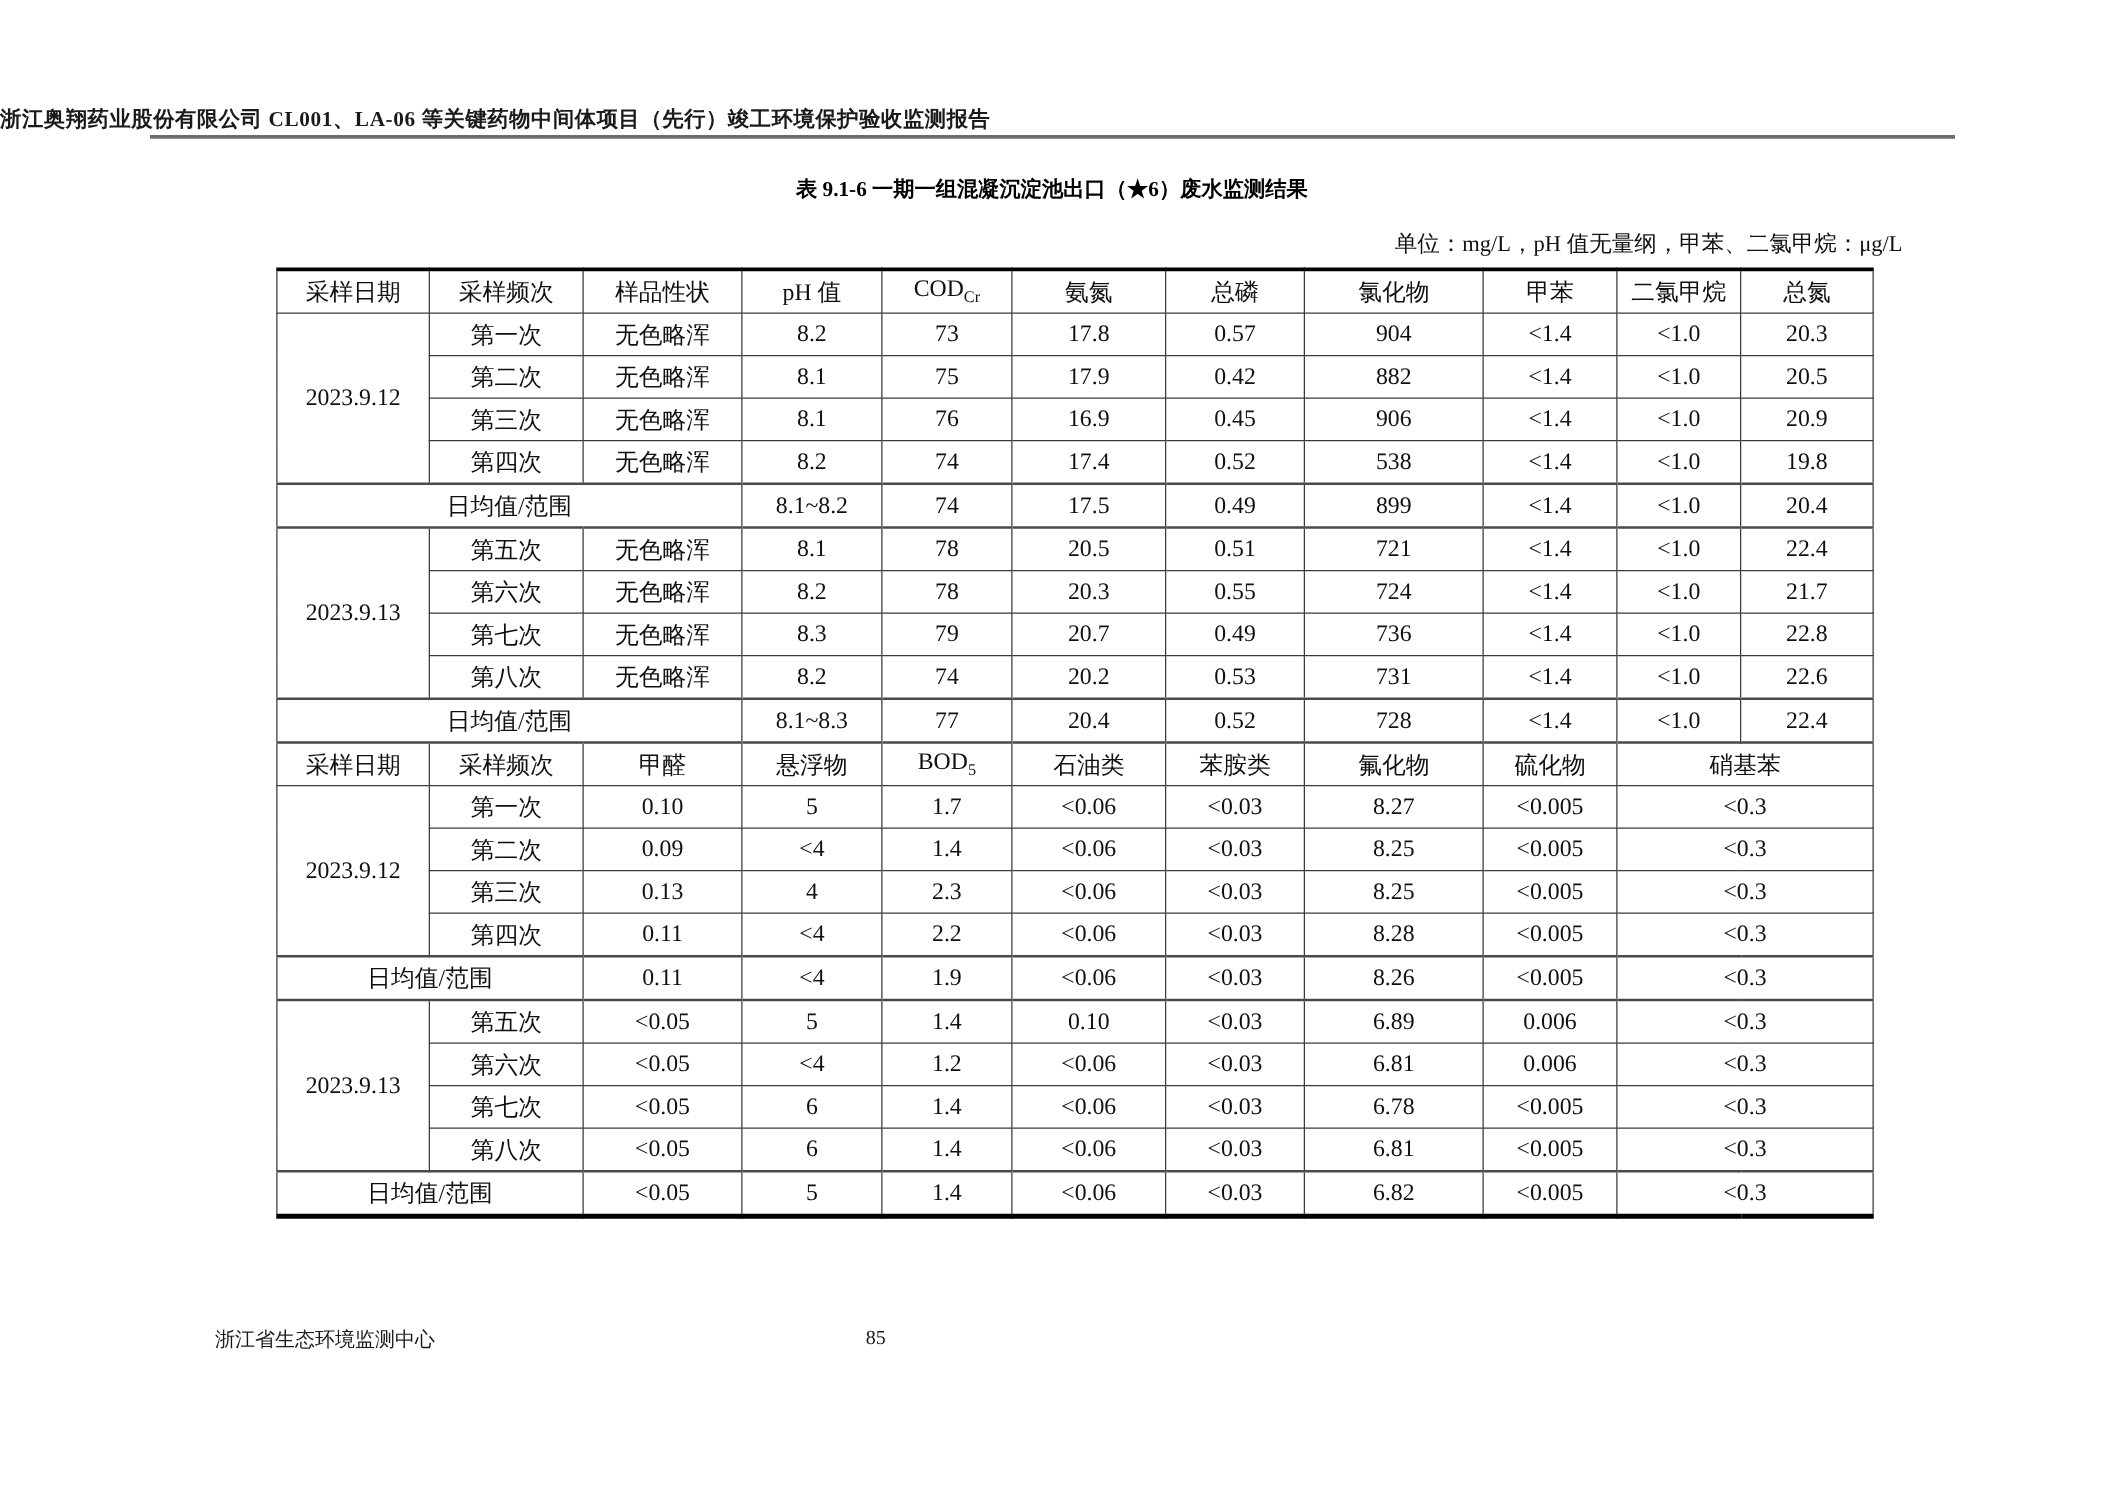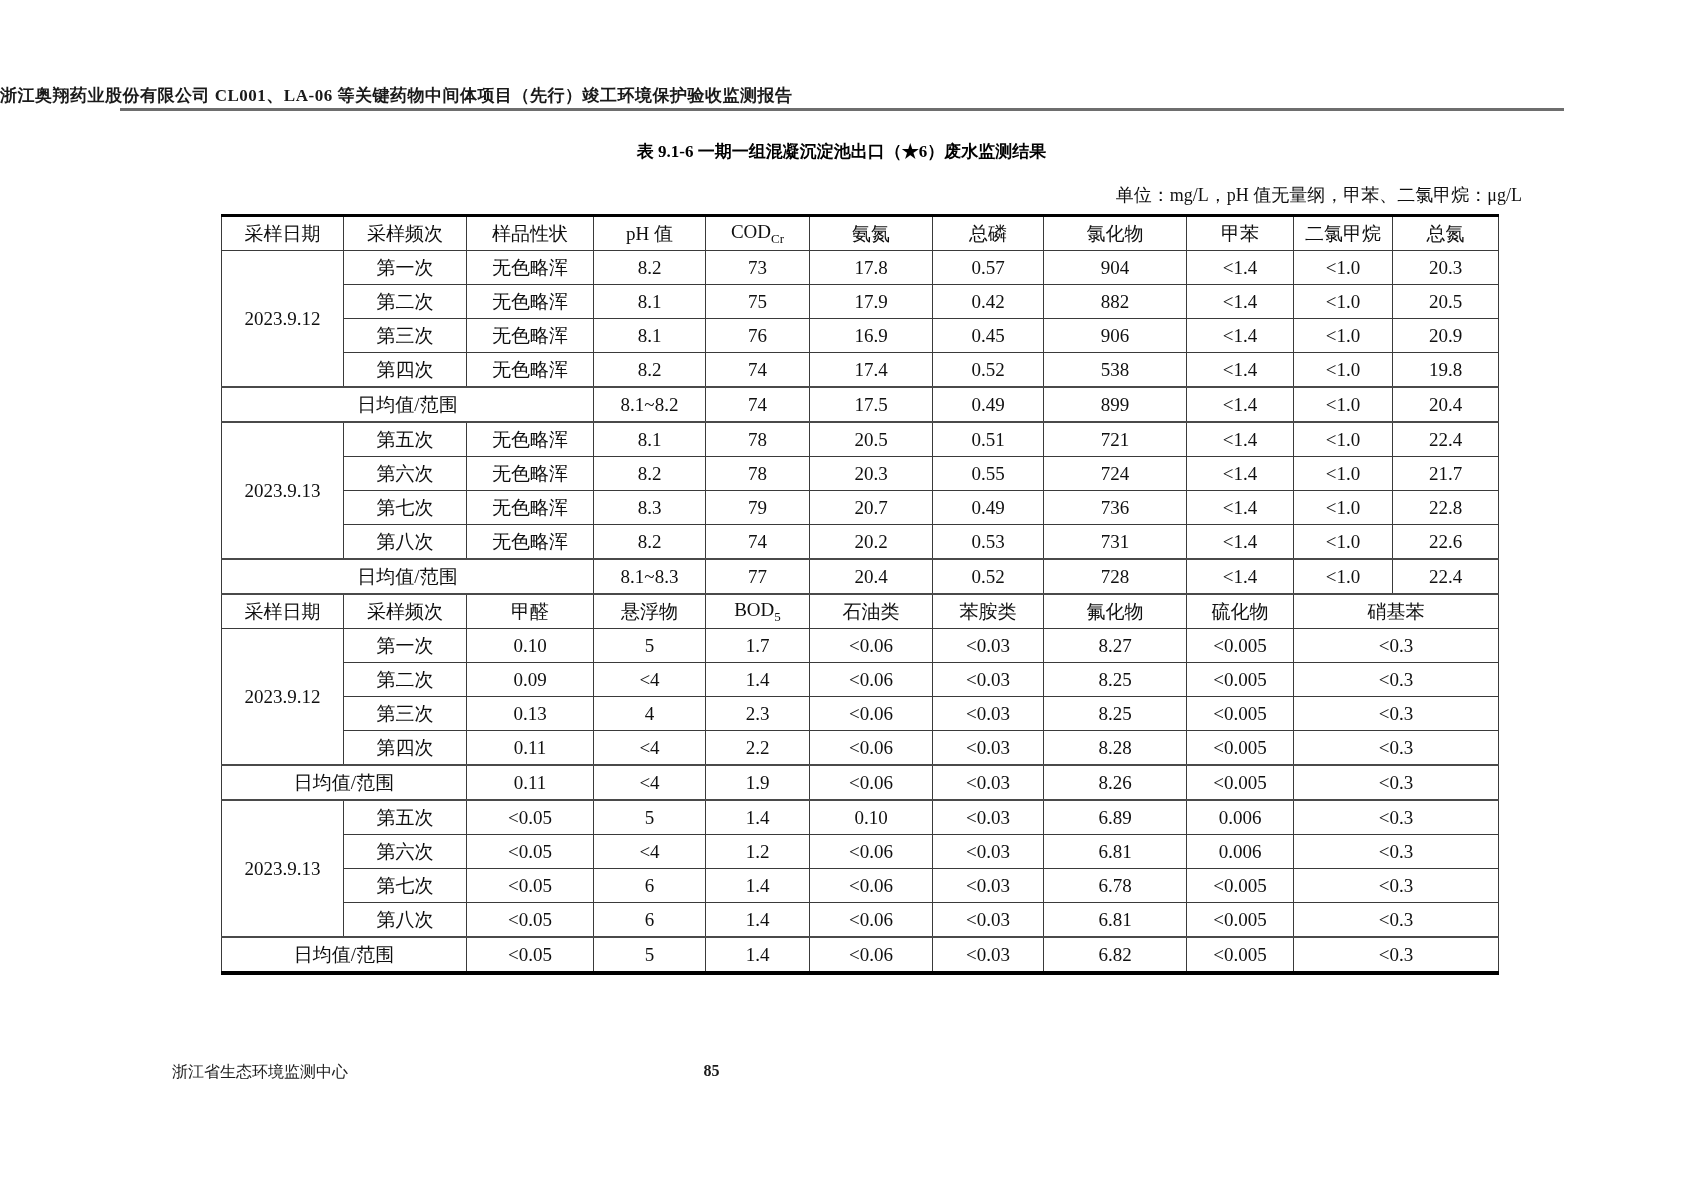--- a/index.html
+++ b/index.html
@@ -44,22 +44,22 @@
     white-space:nowrap;overflow:hidden;
   }
   .monitor-table tr.bt2 td{border-top:2px solid #4a4a4a;}
   .monitor-table td sub{font-size:13px;}
   
   .footer-left{
     position:absolute;top:1062px;left:155px;
     font-size:16px;color:#1a1a1a;margin-left:17px;
   }
   .footer-page{
-    position:absolute;top:1062px;left:17px;width:1389px;
-    text-align:center;font-size:16px;color:#1a1a1a;font-weight:bold;
+    position:absolute;top:1062px;left:6px;width:1389px;
+    text-align:center;font-size:16px;color:#1a1a1a;
   }
 </style>
 </head>
 <body>
 
 <div class="page-header">浙江奥翔药业股份有限公司 CL001、LA-06 等关键药物中间体项目（先行）竣工环境保护验收监测报告</div>
 <div class="header-rule"></div>
 
 <div class="doc-title">表 9.1-6  一期一组混凝沉淀池出口（★6）废水监测结果</div>
 <div class="units-note">单位：mg/L，pH 值无量纲，甲苯、二氯甲烷：μg/L</div>

